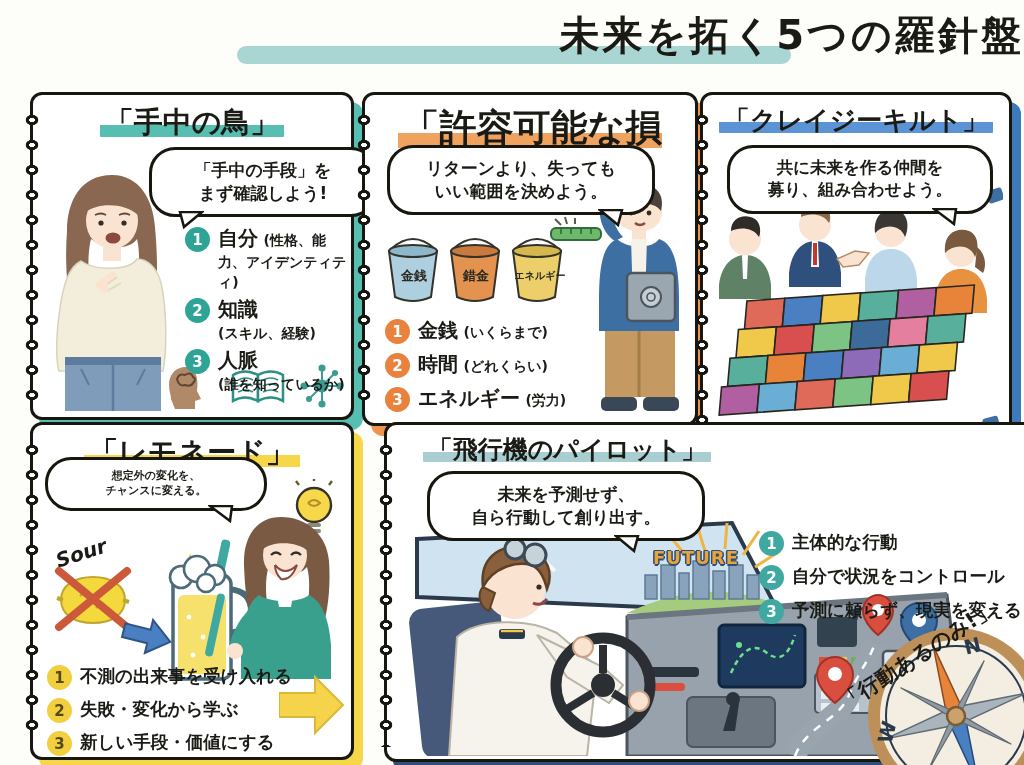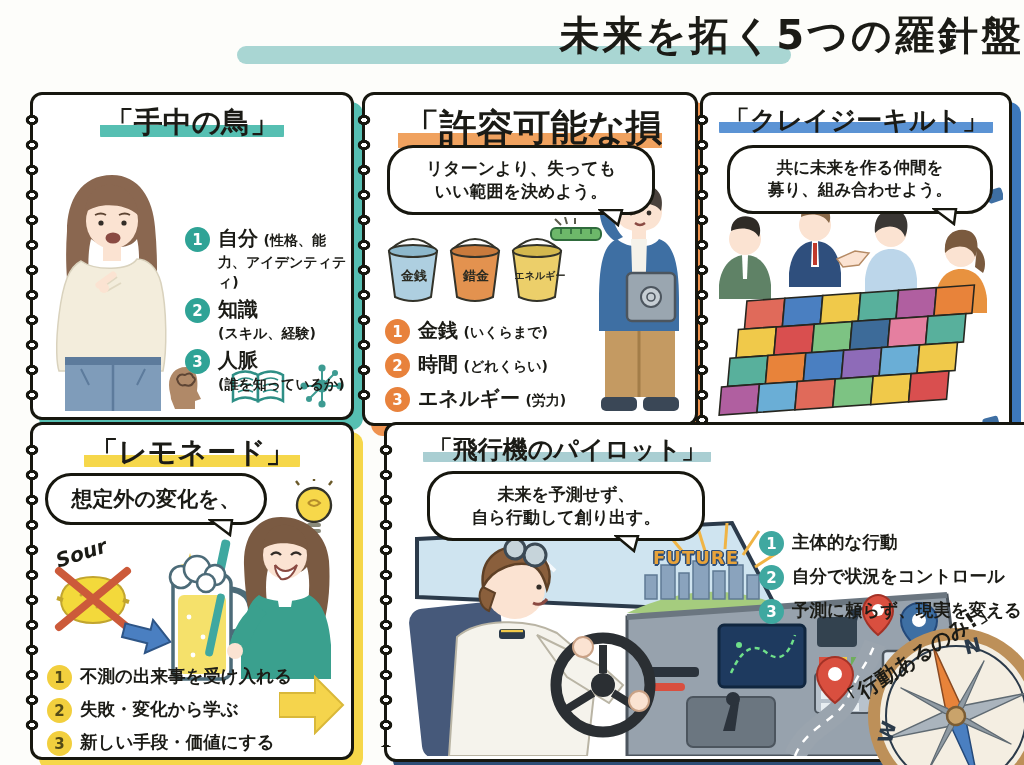--- a/index.html
+++ b/index.html
@@ -65,20 +65,27 @@
   <div class="title-underline"></div>
   <div class="title-wrap">
     <span class="page-title">未来を拓く5つの羅針盤</span>
   </div>
 
   <div class="card shadow-teal" style="left:30px;top:92px;width:318px;height:322px;">
     <div class="spiral"></div>
     <div class="card-header" style="font-size:29px;">
       <span class="hl hl-teal">「手中の鳥」</span>
     </div>
+    <div class="bubble" style="left:116px;top:52px;width:198px;font-size:17px;">
+      <span style="display:block;">「手中の手段」を</span>
+      <span style="display:block;">まず確認しよう!</span>
+      <svg class="tail" style="left:24px;" width="28" height="18">
+        <path d="M4,1 L26,1 L8,16 Z" fill="#fff" stroke="#17170f" stroke-width="2.5"></path>
+        </svg>
+    </div>
 
     <svg class="abs" style="left:4px;top:64px;" width="150" height="252" viewBox="0 0 150 252">
       <path d="M75,16 C44,16 30,42 30,72 C27,112 32,152 40,168 L58,162 C50,122 50,96 54,80 C66,90 92,92 100,80 C104,96 102,122 95,162 L112,168 C120,152 122,110 118,68 C116,40 102,16 75,16 Z" fill="#8a6750"></path>
       <ellipse cx="75" cy="62" rx="26" ry="28" fill="#fbe3d2"></ellipse>
       <path d="M48,54 C49,32 62,24 76,26 C92,28 101,42 101,56 C88,44 60,43 48,54 Z" fill="#8a6750"></path>
       <circle cx="64" cy="64" r="2.6" fill="#332d28"></circle>
         <circle cx="87" cy="64" r="2.6" fill="#332d28"></circle>
       <path d="M58,56 Q64,53 69,56" stroke="#5e4534" stroke-width="1.8" fill="none"></path>
       <path d="M82,56 Q88,53 93,56" stroke="#5e4534" stroke-width="1.8" fill="none"></path>
       <ellipse cx="76" cy="79" rx="7.5" ry="5.5" fill="#8a4a42"></ellipse>
@@ -309,22 +316,23 @@
         <span class="item-plain" style="margin-top:3px;">相互のコミットメント</span>
       </div>
     </div>
   </div>
 
   <div class="card shadow-yellow" style="left:30px;top:422px;width:318px;height:332px;">
     <div class="spiral"></div>
     <div class="card-header" style="font-size:29px;">
       <span class="hl hl-yellow">「レモネード」</span>
     </div>
-    <div class="bubble" style="left:12px;top:48px;width:192px;font-size:21px;">
+    <div class="bubble" style="left:12px;top:32px;width:192px;font-size:11px;">
       <span style="display:block;">想定外の変化を、</span>
+      <span style="display:block;">チャンスに変える。</span>
       <svg class="tail" style="right:28px;" width="28" height="18">
         <path d="M2,1 L24,1 L22,16 Z" fill="#fff" stroke="#17170f" stroke-width="2.5"></path>
         </svg>
     </div>
 
     <svg class="abs" style="left:256px;top:54px;" width="50" height="66" viewBox="0 0 50 66">
       <path d="M25,2 L25,-2 M10,6 L7,2 M40,6 L43,2" stroke="#6b5a2a" stroke-width="2.4"></path>
       <circle cx="25" cy="26" r="17" fill="#f7d84a" stroke="#33332a" stroke-width="2.4"></circle>
       <path d="M19,24 Q25,18 31,24 Q25,30 19,24" fill="none" stroke="#b58d2a" stroke-width="2"></path>
       <rect x="18" y="44" width="14" height="4" rx="2" fill="#8a8a7a"></rect>

